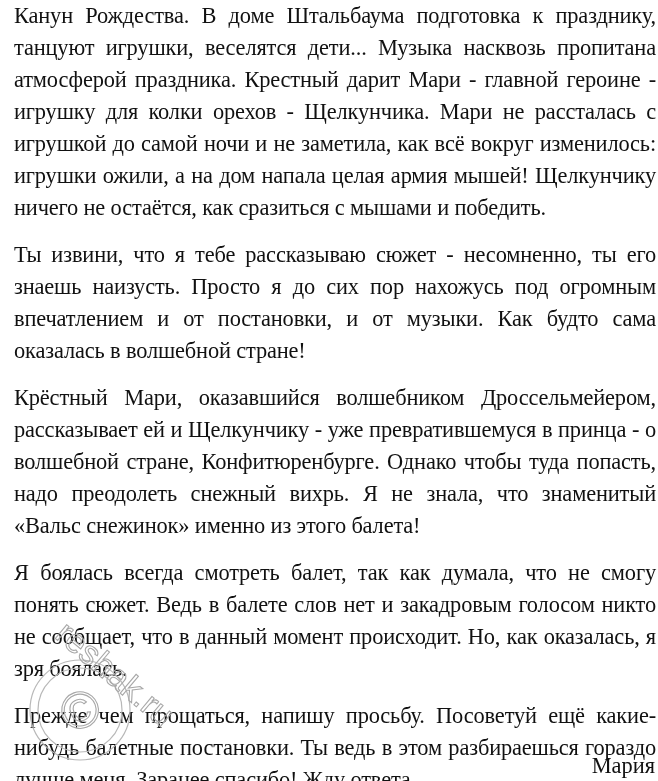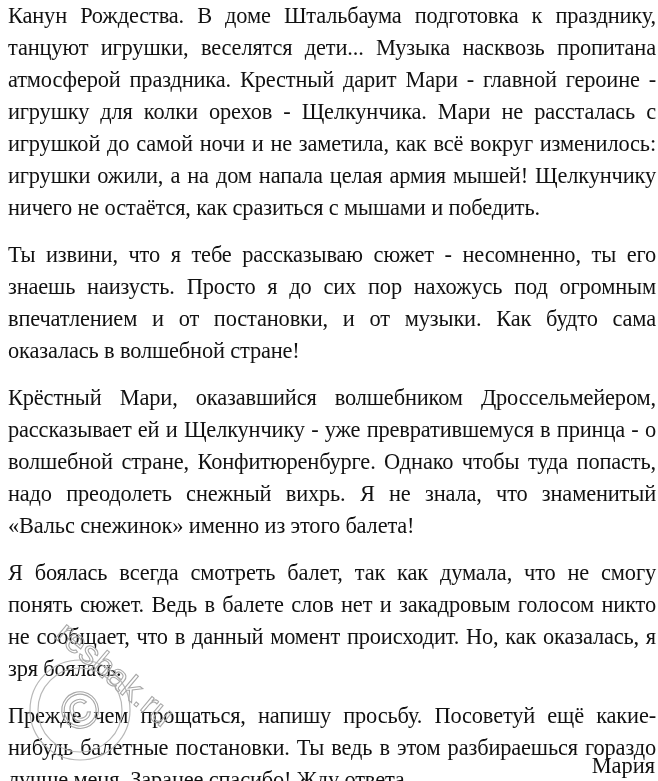--- a/index.html
+++ b/index.html
@@ -15,21 +15,21 @@
       font-family: "Liberation Serif", "DejaVu Serif", serif;
       color: #111111;
     }
     .doc {
       position: absolute;
       left: 2px;
       top: 0px;
       width: 654px;
     }
     .para {
-      margin: 0 0 15px 6px;
+      margin: 0 0 15px 12px;
       font-size: 22.4px;
       line-height: 32px;
       text-align: justify;
       text-align-last: left;
       letter-spacing: -0.15px;
     }
     .signature {
       position: absolute;
       right: 3px;
       top: 750px;

